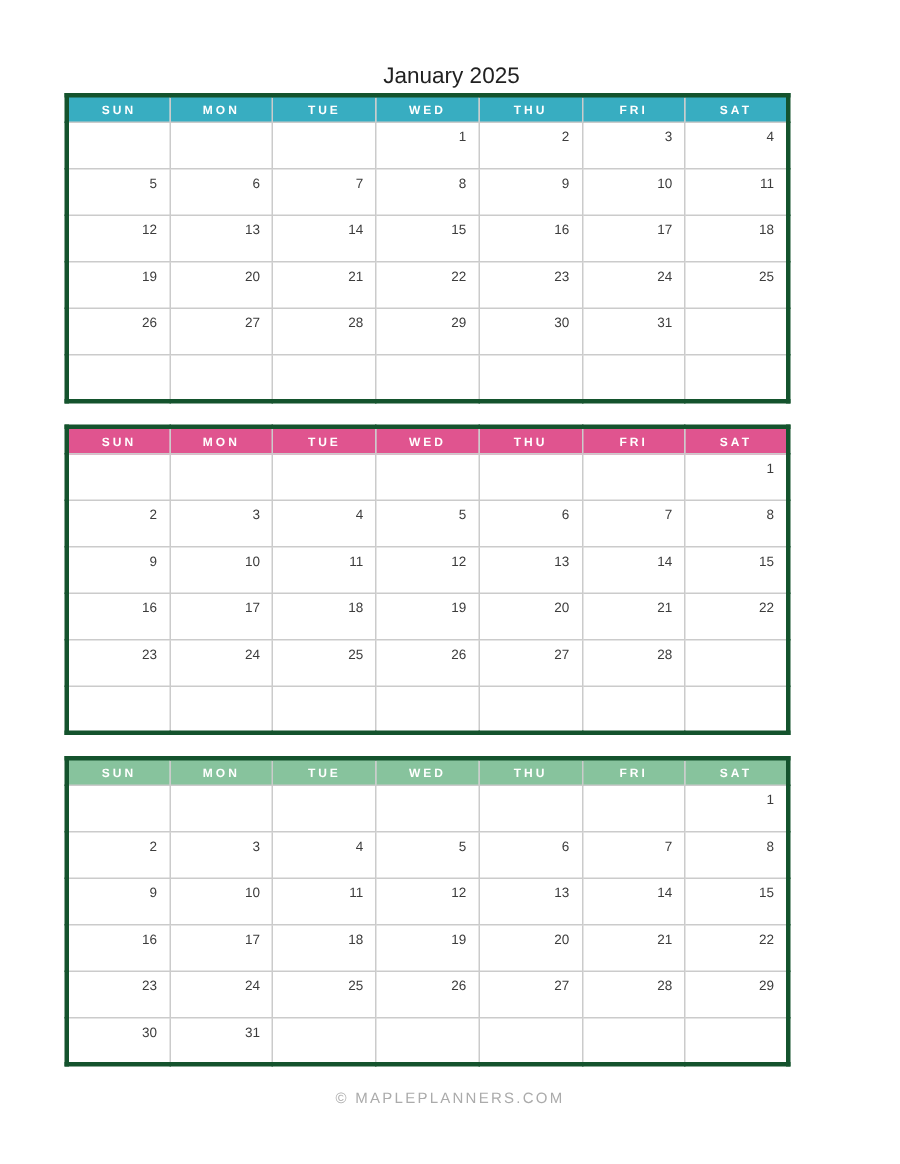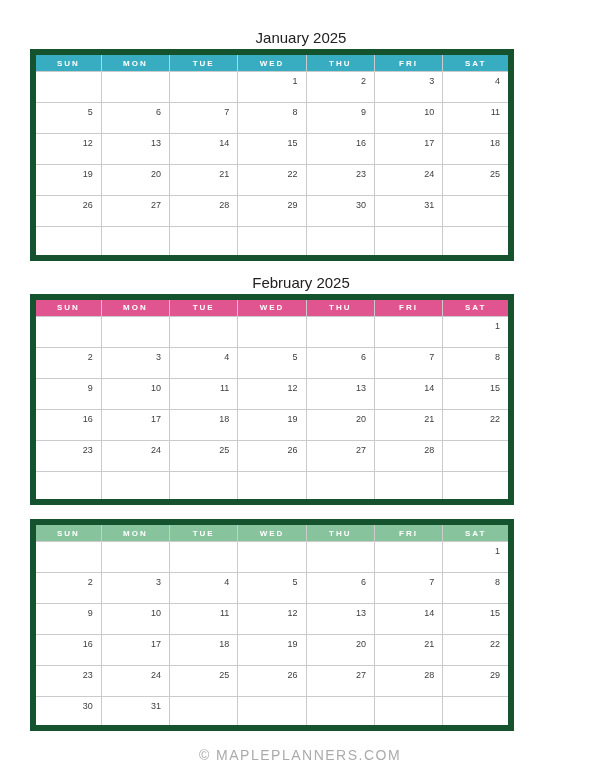--- a/index.html
+++ b/index.html
@@ -19,27 +19,28 @@
   }
   .month { margin: 0 0 0 30px; }
   .month + .month { margin-top: 14px; }
   .month-title {
     width: 542px;
     text-align: center;
     font-size: 15px;
     line-height: 16px;
     font-weight: 400;
     color: #212121;
-    margin: 0 0 3px 0;
+    margin: 13px 0 3px 0;
   }
   table.cal {
     border-collapse: collapse;
     table-layout: fixed;
     width: 484px;
-    border: 6px solid #14532d;
+    border: 3px solid #14532d;
+    margin-left: 13px;
   }
   table.cal th {
     height: 16px;
     font-size: 8px;
     font-weight: bold;
     letter-spacing: 2px;
     color: #ffffff;
     text-align: center;
     vertical-align: middle;
     border: 1px solid #cbcbcb;
@@ -51,21 +52,21 @@
     vertical-align: top;
     text-align: right;
     font-size: 9px;
     color: #3c3c3c;
     padding: 4px 8px 0 0;
     box-sizing: border-box;
   }
   .footer {
     margin-top: 16px;
     text-align: center;
-    font-size: 14px;
+    font-size: 10px;
     letter-spacing: 1.5px;
     color: #ababab;
   }
 </style>
 </head>
 <body>
 
 <div class="page">
 
   <div class="month">
@@ -135,21 +136,20 @@
             <td></td>
             <td></td>
             <td></td>
             <td></td>
           </tr>
         </tbody>
       </table>
   </div>
 
   <div class="month">
-    <div class="month-title">February 2025</div>
     <table class="cal">
         <thead>
           <tr>
             <th style="background-color: rgb(224, 84, 143);">SUN</th>
             <th style="background-color: rgb(224, 84, 143);">MON</th>
             <th style="background-color: rgb(224, 84, 143);">TUE</th>
             <th style="background-color: rgb(224, 84, 143);">WED</th>
             <th style="background-color: rgb(224, 84, 143);">THU</th>
             <th style="background-color: rgb(224, 84, 143);">FRI</th>
             <th style="background-color: rgb(224, 84, 143);">SAT</th>

